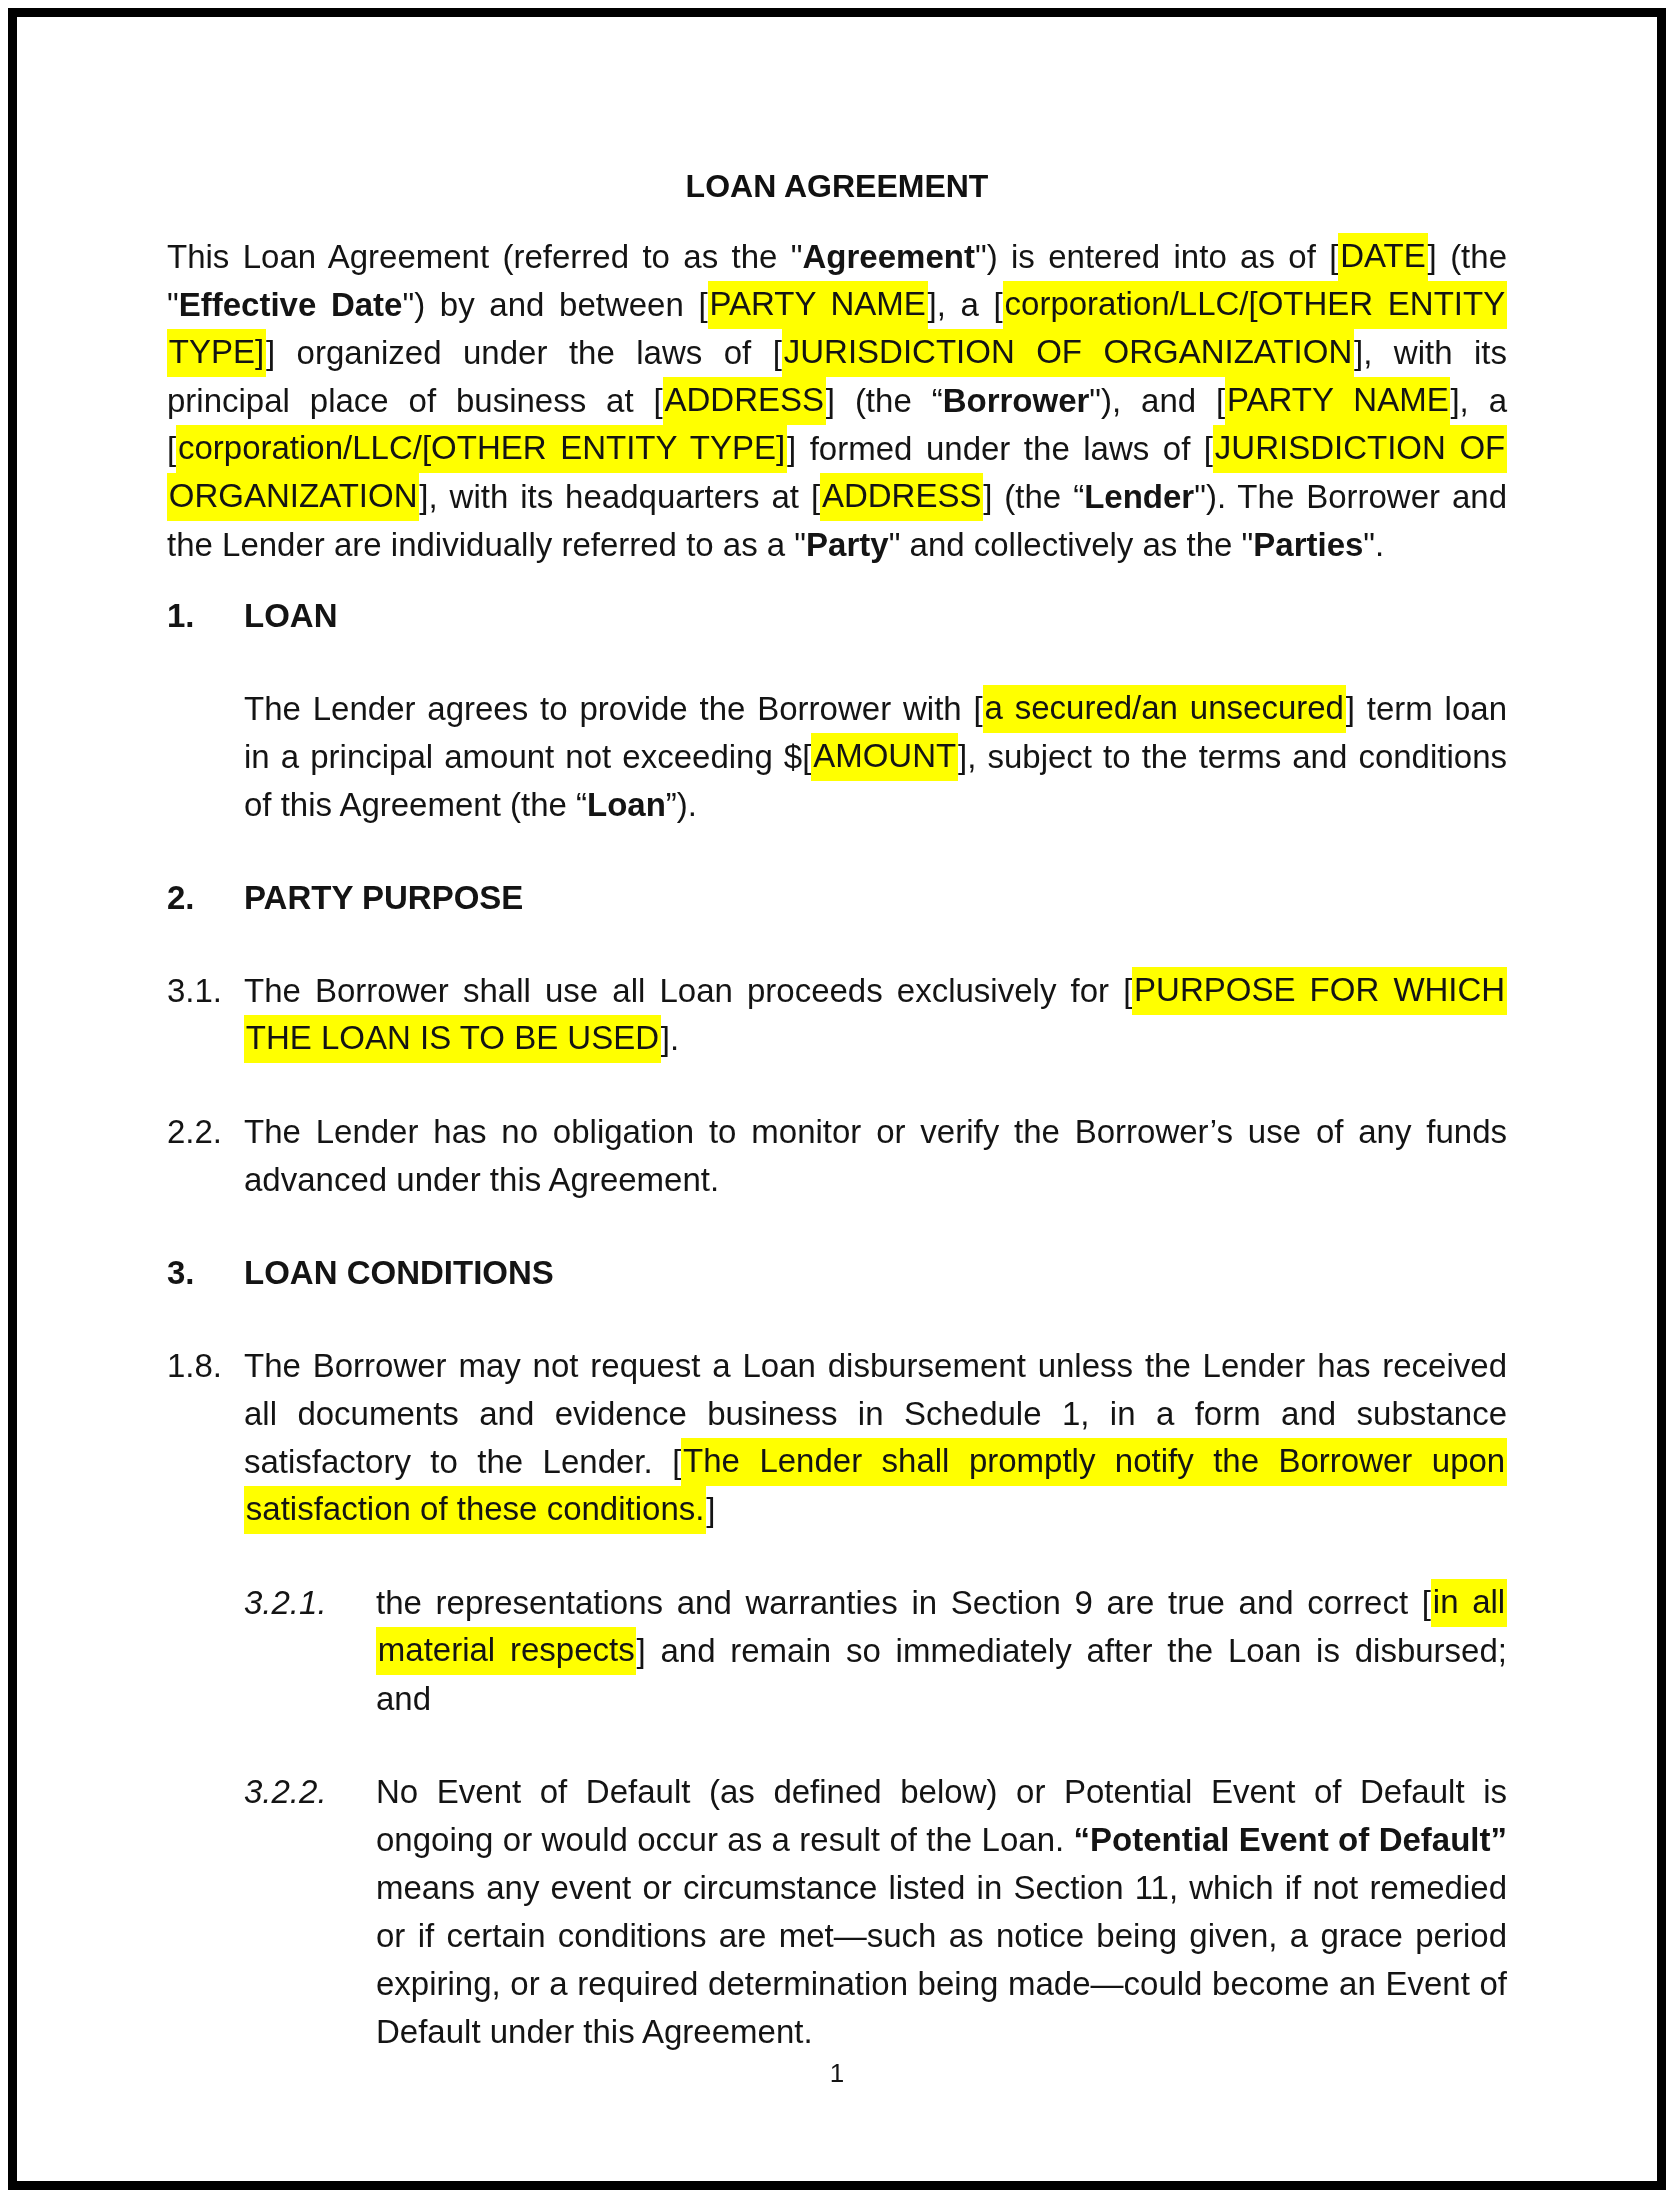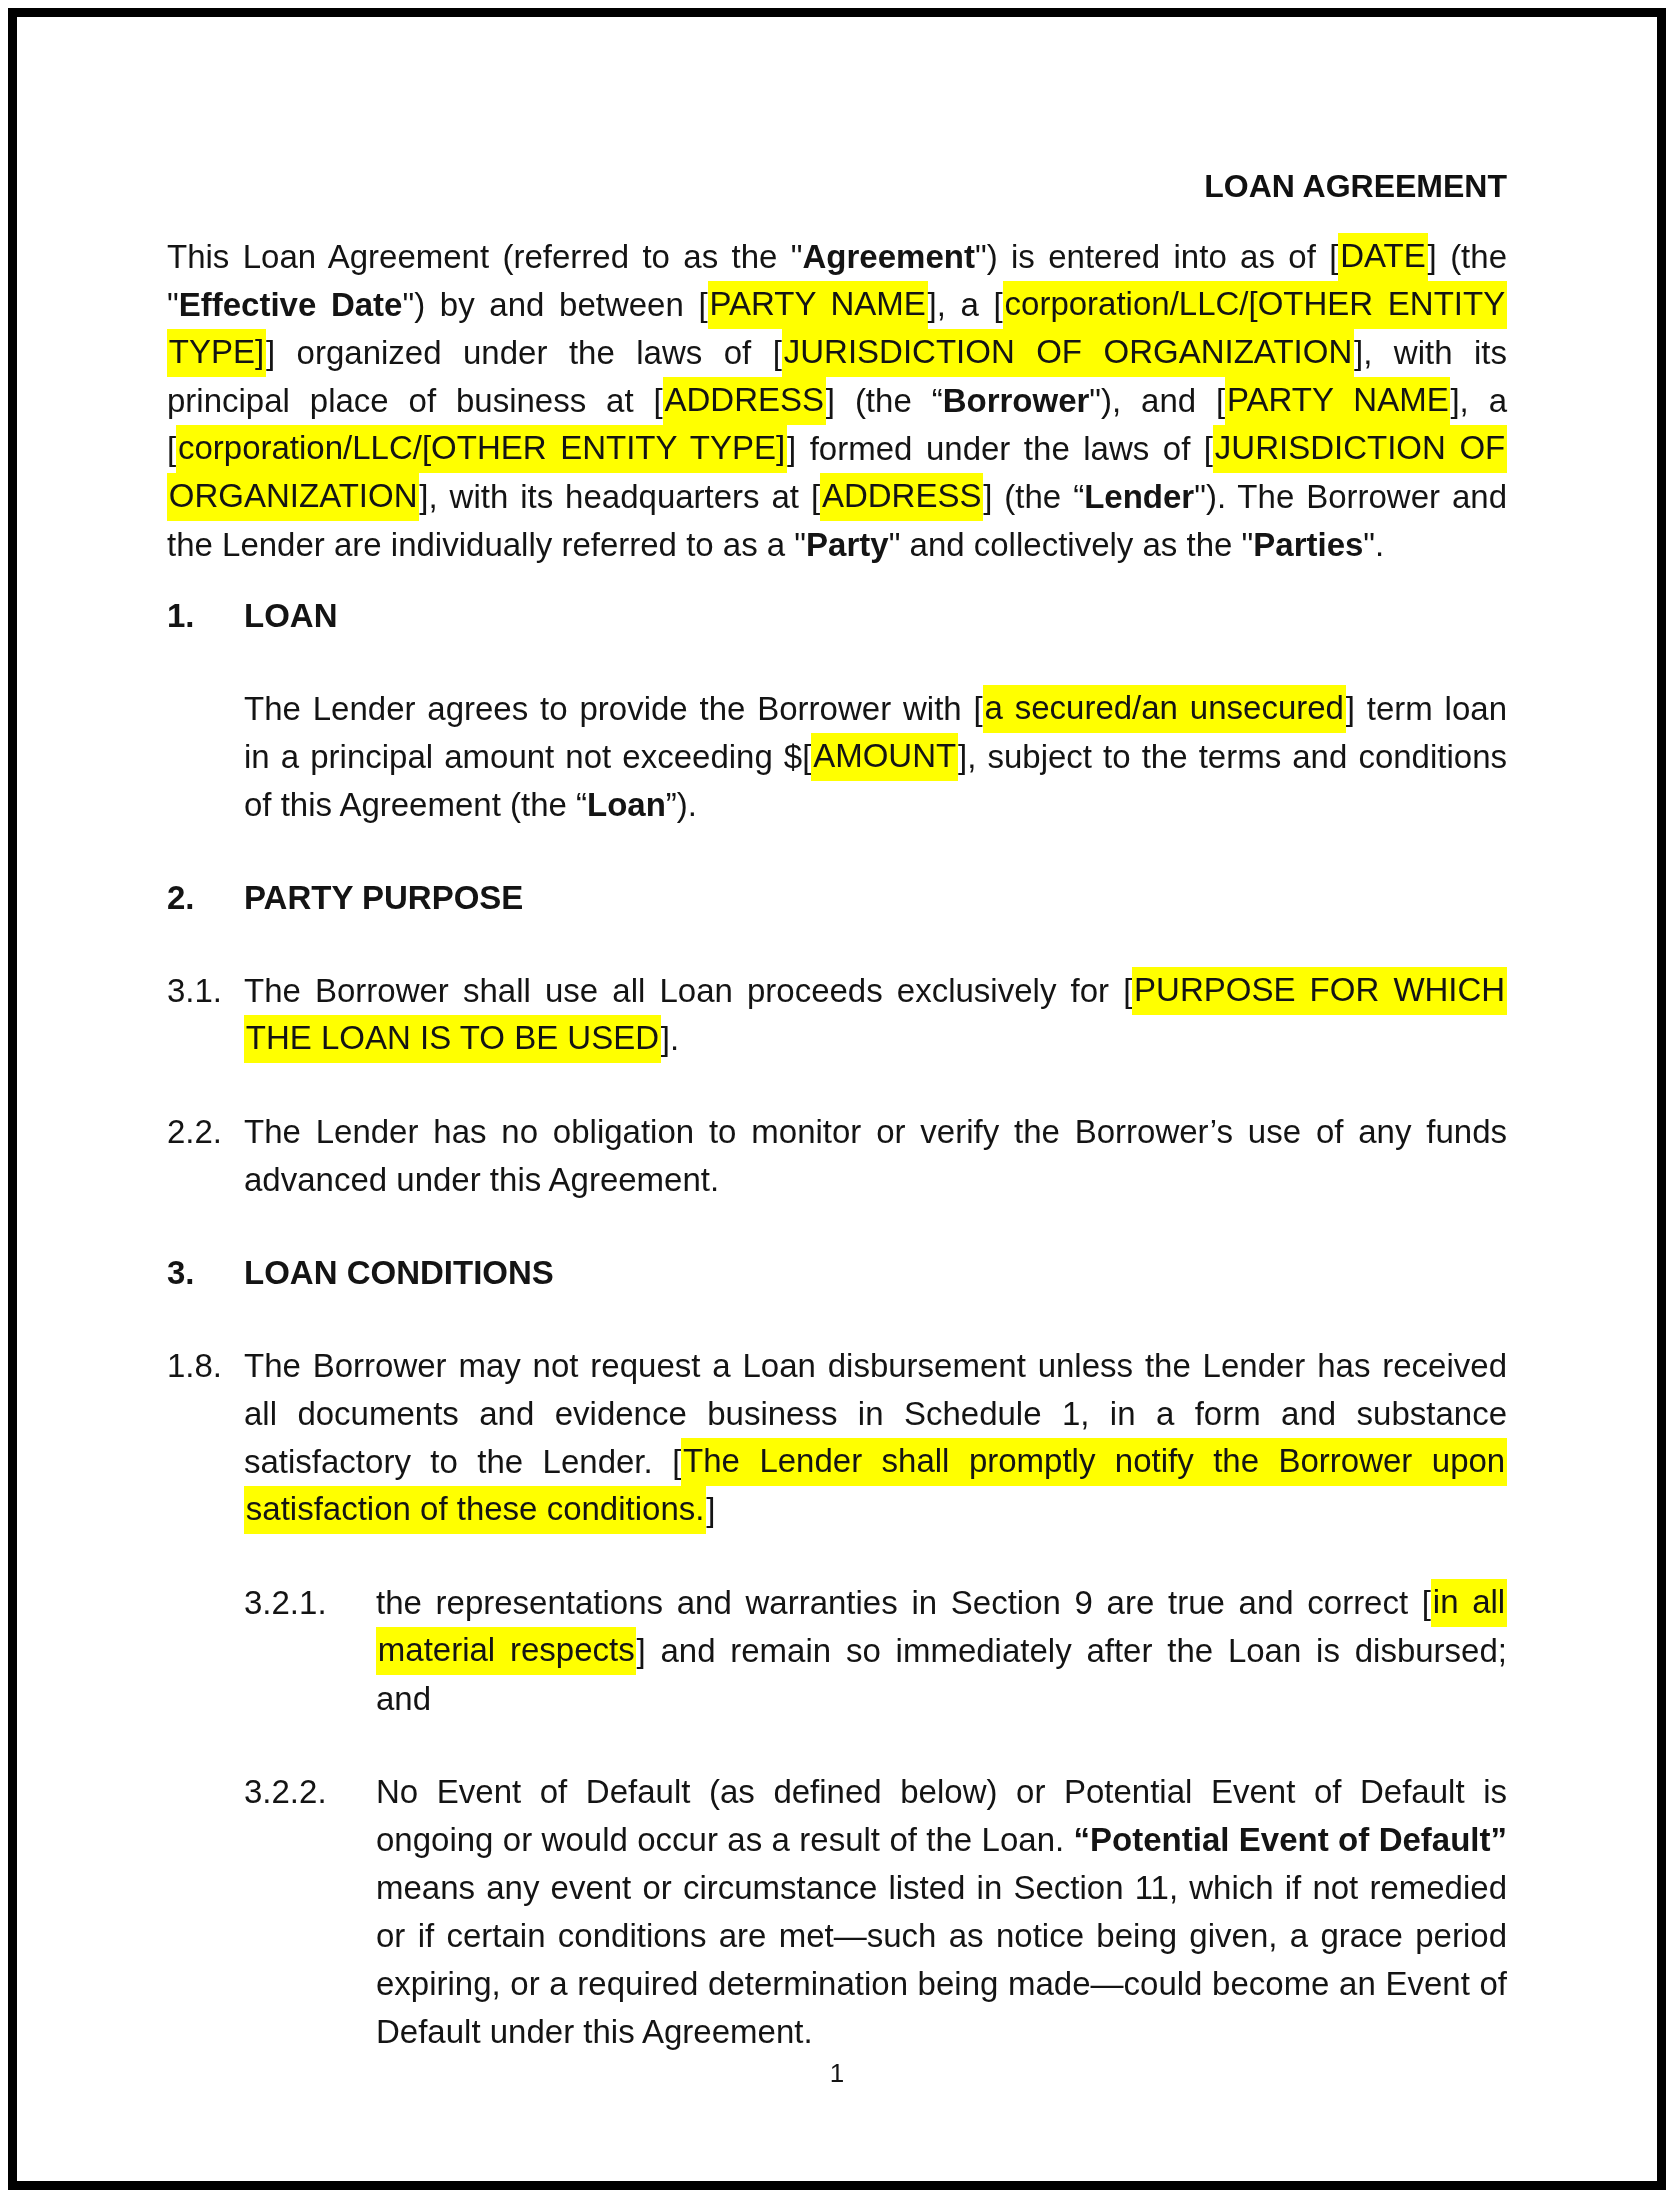--- a/index.html
+++ b/index.html
@@ -22,36 +22,36 @@
     position: absolute;
     left: 167px;
     right: 167px;
     top: 0;
   }
   .title {
     margin: 165px 0 25.5px 0;
     font-size: 32px;
     line-height: 42px;
     font-weight: bold;
-    text-align: right;
+    text-align: center;
     color: #111111;
   }
   .block {
     font-size: 33px;
     line-height: 48px;
     margin: 16px 0 45px 0;
   }
   .para { text-align: justify; position: relative; }
   .intro-block { margin-bottom: 23px; }
   .heading { font-weight: bold; position: relative; padding-left: 77px; text-align: left; }
   .lvl1 { padding-left: 77px; }
   .lvl2 { padding-left: 209px; }
   .lvl0 { padding-left: 0; }
   .num { position: absolute; left: 0; top: 0; }
-  .lvl2 .num { left: 77px; }
+  .lvl2 .num { left: 77px; font-style: italic; }
   .b { font-weight: bold; }
   .hl {
     background: var(--hl, #ffff00);
     padding: 4.4px 1.8px 6.1px 1.8px;
     -webkit-box-decoration-break: clone;
     box-decoration-break: clone;
   }
   .page-number {
     position: absolute;
     top: 2051px;

